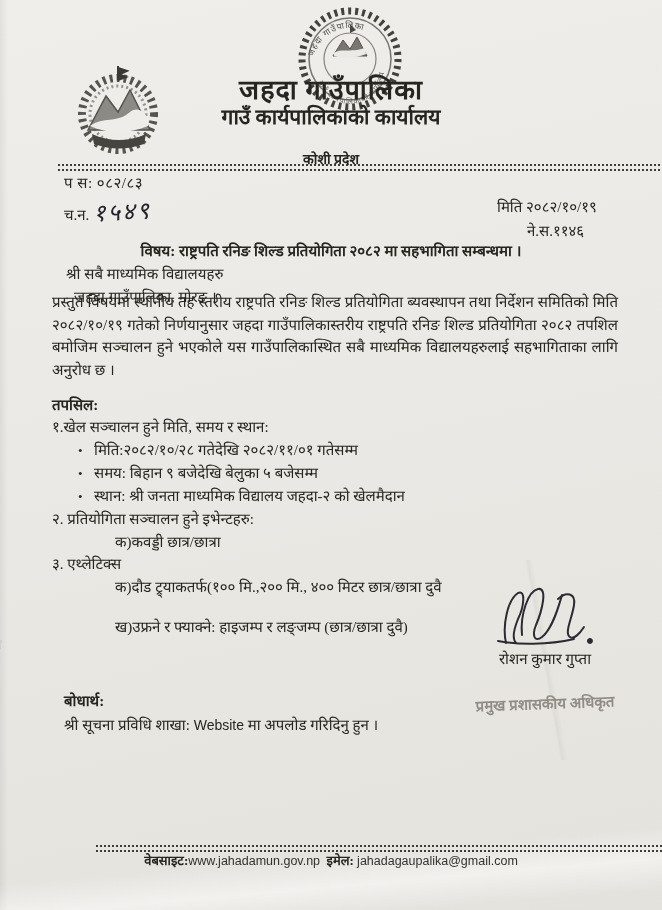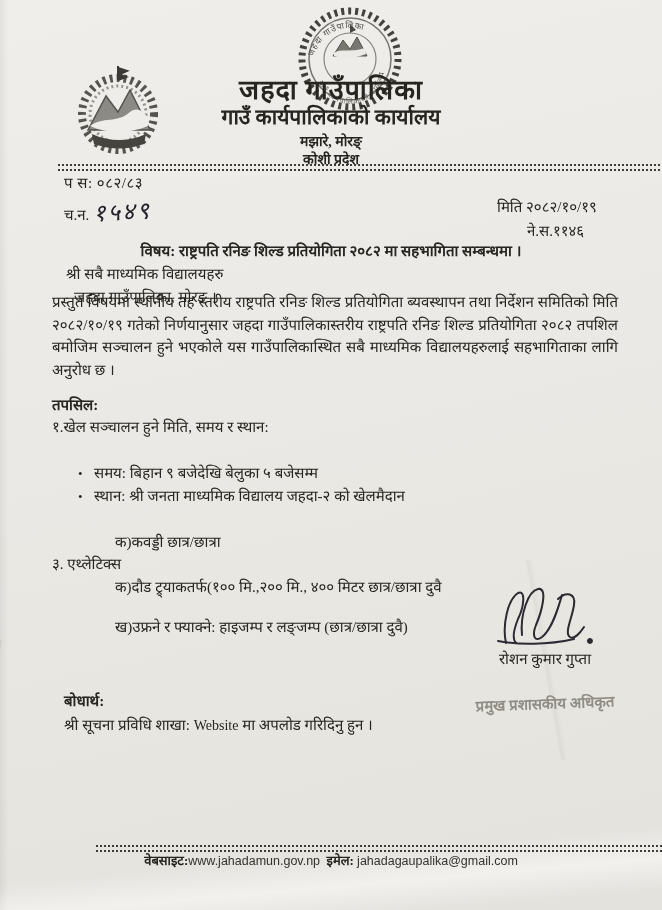--- a/index.html
+++ b/index.html
@@ -66,21 +66,21 @@
   .i3b{top:616px;}
 
   .sig-svg{top:585px;left:478px;z-index:2;}
   .sig-block{left:438px;width:214px;text-align:center;}
   .sig-name{top:648px;font-size:15px;}
   .sig-desg{top:670px;font-size:15px;font-weight:bold;}
   .sig-stamp{top:693px;font-size:15px;font-weight:bold;color:#8f8d85;transform:rotate(-2deg);}
 
   .cc-head{top:690px;left:64px;font-size:15px;font-weight:bold;}
   .cc-line{top:714px;left:64px;font-size:15px;}
-  .cc-line .latin{font-family:Liberation Serif, serif;font-size:14px;}
+  .cc-line .latin{font-family:Liberation Sans, sans-serif;font-size:14px;}
 
   .footer{top:851px;left:0;right:0;text-align:center;font-size:13px;}
   .footer .latin{font-family:"Liberation Sans",sans-serif;font-size:12.5px;color:#33322e;}
   .footer .dlabel{font-weight:bold;font-size:13px;}
 
   .emblem{top:60px;left:66px;z-index:1;}
   .seal{top:4px;left:293px;z-index:1;opacity:.92;}
 </style>
 </head>
 <body>
@@ -117,43 +117,44 @@
     <text font-size="8.5" fill="#3d3c37" letter-spacing="1">
       <textPath href="#sealArc" startOffset="8%">जहदा गाउँपालिका</textPath>
     </text>
     <text font-size="7.5" fill="#4a4943" letter-spacing="1" opacity=".9">
       <textPath href="#sealArcB" startOffset="12%">गाउँ कार्यपालिकाको कार्यालय</textPath>
     </text>
   </svg>
 
   <div class="abs center title dev">जहदा गाउँपालिका</div>
   <div class="abs center subtitle dev">गाउँ कार्यपालिकाको कार्यालय</div>
-  <div class="abs center addr dev">मझारे, मोरङ्</div>
   <div class="abs center prov dev">कोशी प्रदेश</div>
 
   <div class="abs sep sep1"></div>
 
   <div class="abs ps dev">प स: ०८२/८३</div>
   <div class="abs chn dev"><span>च.न.</span><span class="hand">१५४९</span></div>
   <div class="abs miti dev">मिति २०८२/१०/१९</div>
   <div class="abs nesa dev">ने.स.११४६</div>
 
   <div class="abs center subject dev">विषय: राष्ट्रपति रनिङ शिल्ड प्रतियोगिता २०८२ मा सहभागिता सम्बन्धमा ।</div>
 
   <div class="abs addr2 dev">जहदा गाउँपालिका, मोरङ ।</div>
   <div class="abs addr1 dev">श्री सबै माध्यमिक विद्यालयहरु</div>
 
   <div class="abs para dev">प्रस्तुत विषयमा स्थानीय तह स्तरीय राष्ट्रपति रनिङ शिल्ड प्रतियोगिता ब्यवस्थापन तथा निर्देशन समितिको मिति २०८२/१०/१९ गतेको निर्णयानुसार जहदा गाउँपालिकास्तरीय राष्ट्रपति रनिङ शिल्ड प्रतियोगिता २०८२ तपशिल बमोजिम सञ्चालन हुने भएकोले यस गाउँपालिकास्थित सबै माध्यमिक विद्यालयहरुलाई सहभागिताका लागि अनुरोध छ ।</div>
 
   <div class="abs tapasil dev">तपसिल:</div>
   <div class="abs item i1 dev">१.खेल सञ्चालन हुने मिति, समय र स्थान:</div>
 
+  <div class="abs bullet b1 dev"><span class="dot">•</span><span>मिति:२०८२/१०/२८ गतेदेखि २०८२/११/०१ गतेसम्म</span></div>
   <div class="abs bullet b2 dev"><span class="dot">•</span><span>समय: बिहान ९ बजेदेखि बेलुका ५ बजेसम्म</span></div>
   <div class="abs bullet b3 dev"><span class="dot">•</span><span>स्थान: श्री जनता माध्यमिक विद्यालय जहदा-२ को खेलमैदान</span></div>
 
+  <div class="abs item i2 dev">२. प्रतियोगिता सञ्चालन हुने इभेन्टहरु:</div>
   <div class="abs sub-item i2a dev">क)कवड्डी छात्र/छात्रा</div>
   <div class="abs item i3 dev">३. एथ्लेटिक्स</div>
   <div class="abs sub-item i3a dev">क)दौड ट्र्याकतर्फ(१०० मि.,२०० मि., ४०० मिटर छात्र/छात्रा दुवै</div>
   <div class="abs sub-item i3b dev">ख)उफ्रने र फ्याक्ने: हाइजम्प र लङ्जम्प (छात्र/छात्रा दुवै)</div>
 
   <svg class="abs sig-svg" width="120" height="64" viewBox="0 0 120 64">
     <g fill="none" stroke="#2c2b33" stroke-width="2" stroke-linecap="round">
       <path d="M28 58 C24 40 30 14 40 8 C48 4 46 22 40 34 C36 44 34 54 38 58"></path>
       <path d="M44 50 C42 30 50 6 60 4 C70 2 64 26 58 40 C54 50 56 58 64 52 C74 44 80 24 84 10"></path>
       <path d="M80 14 C88 6 98 8 96 20 C94 34 86 48 92 52 C96 55 102 48 106 42"></path>

